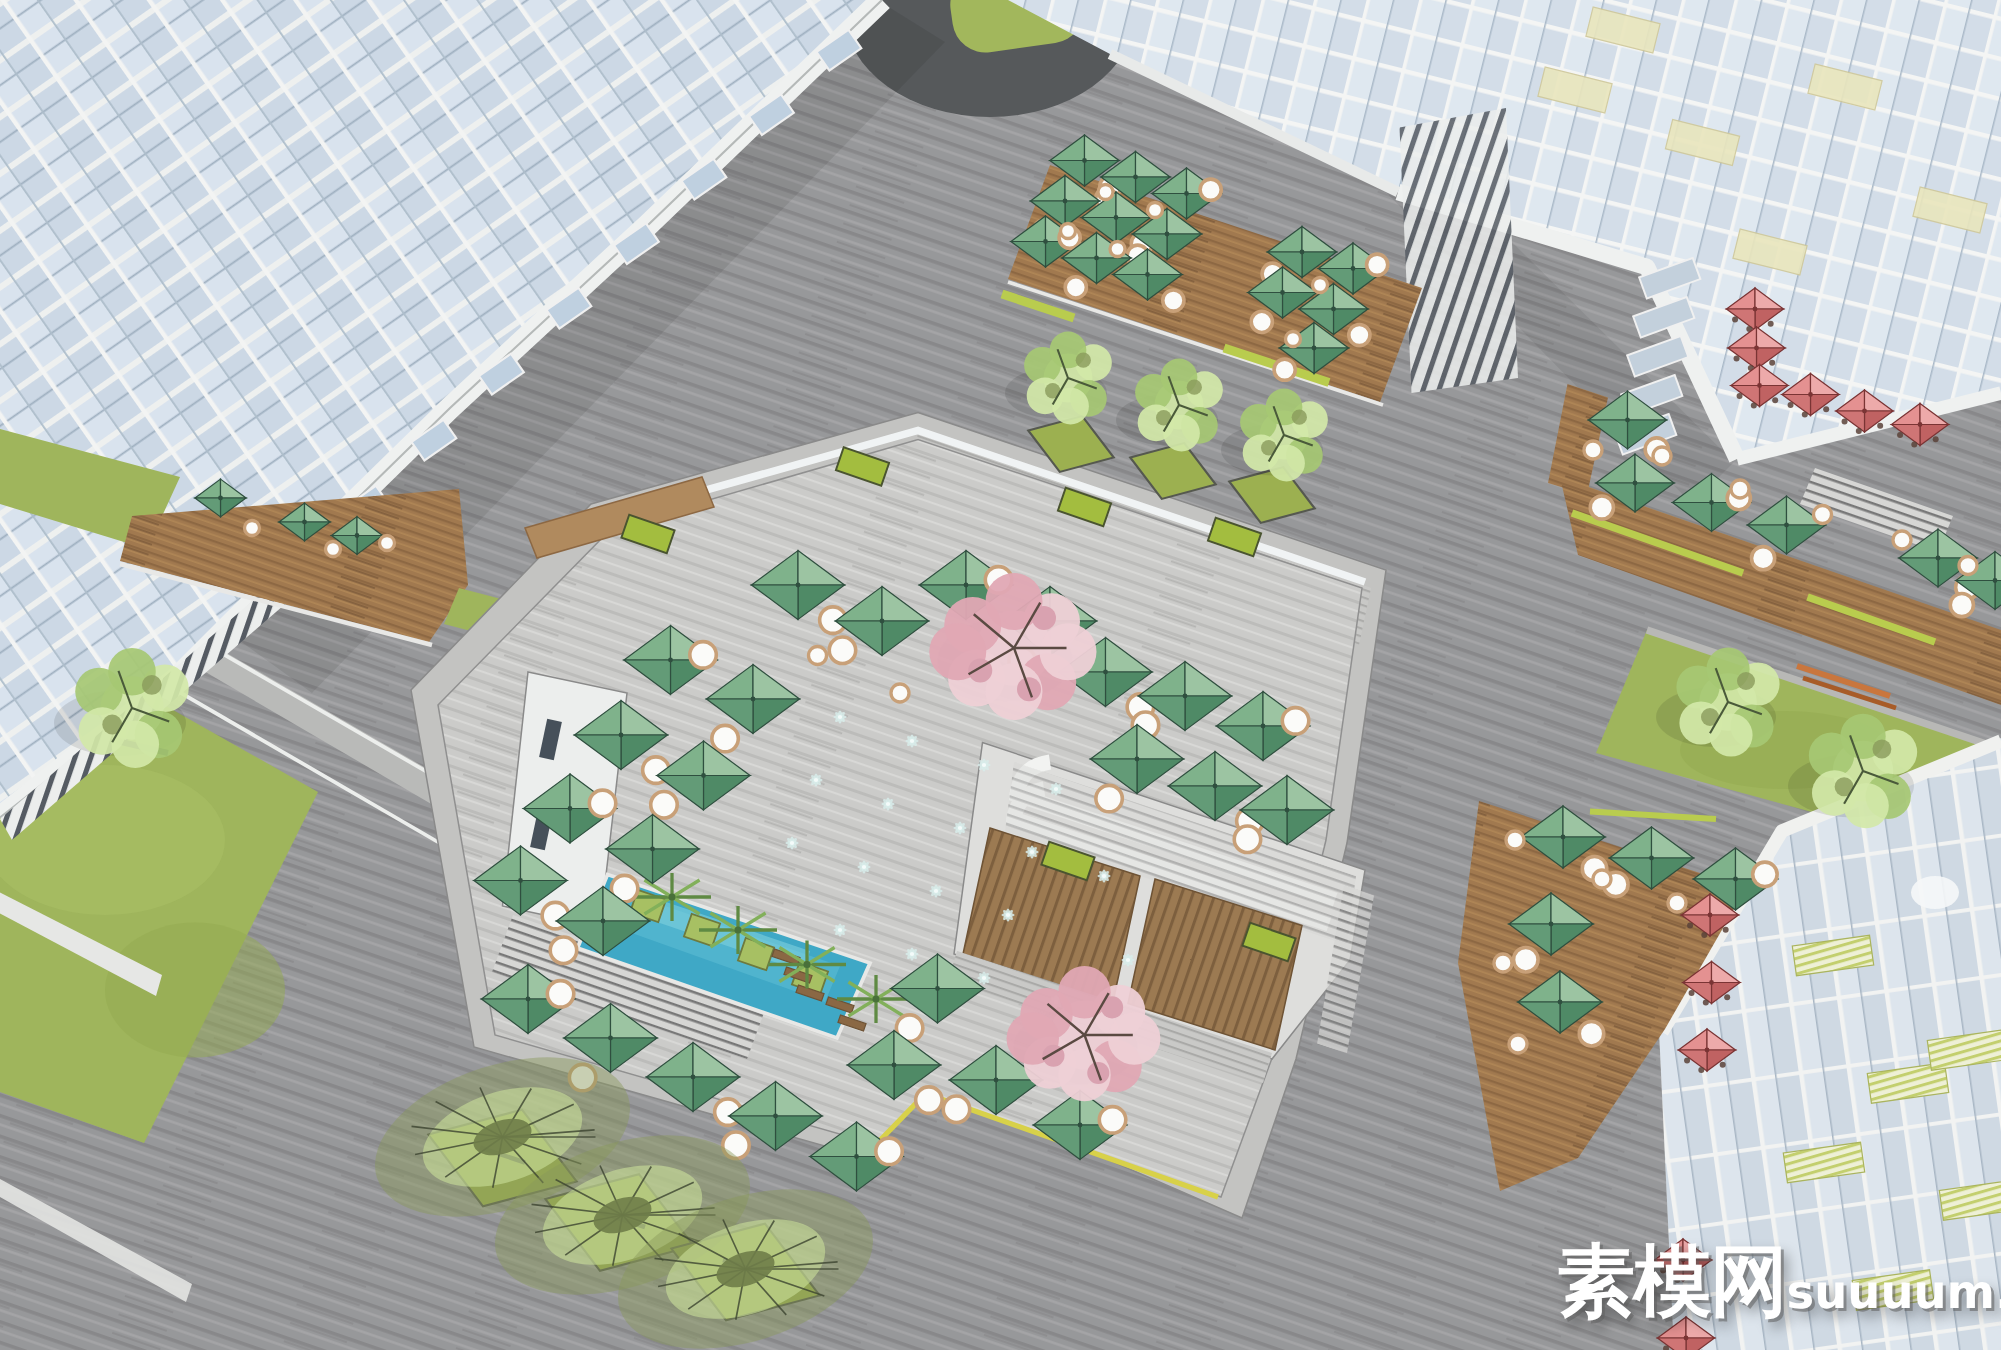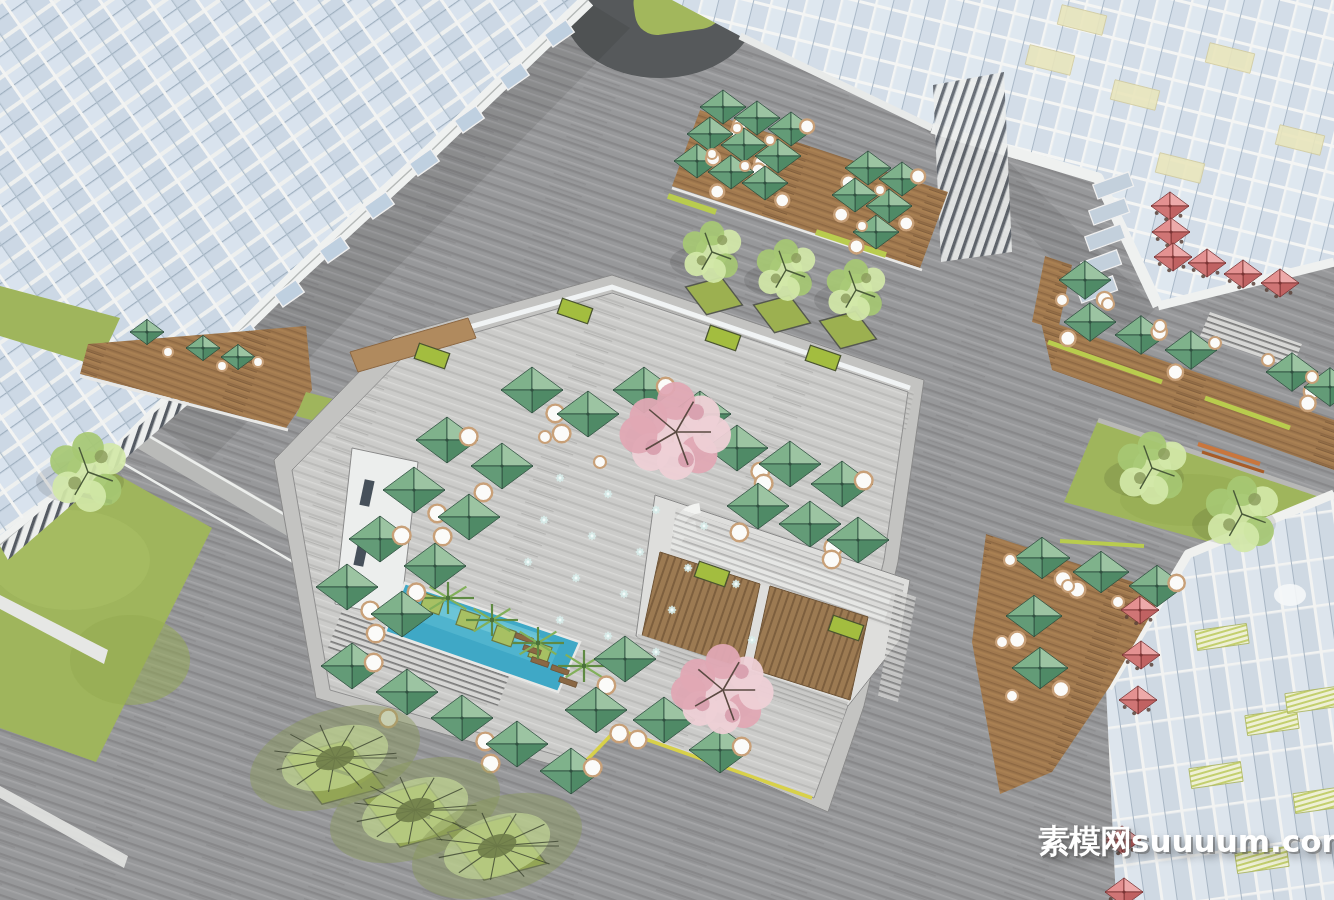--- a/index.html
+++ b/index.html
@@ -2,21 +2,21 @@
 <html><head>
 <meta charset="utf-8">
 <style>
   html,body{margin:0;padding:0;background:#222;}
   #stage{position:relative;width:1334px;height:900px;overflow:hidden;background:#98999b;
          font-family:"DejaVu Sans","Liberation Sans",sans-serif;}
   #scene{position:absolute;left:0;top:0;}
   #watermark{position:absolute;left:1038px;top:820px;white-space:nowrap;color:#fff;
              font-weight:800;letter-spacing:-1px;
              text-shadow:2px 2px 0 rgba(96,96,96,.55), 4px 5px 9px rgba(0,0,0,.38);}
-  #watermark .cjk{font-size:32px;}
+  #watermark .cjk{font-size:52px;}
   #watermark .latin{font-size:31px;letter-spacing:0;}
 </style>
 </head>
 <body>
 
 <div id="stage">
 <svg id="scene" width="1334" height="900" viewBox="0 0 1334 900">
   <defs>
     <pattern id="pGray" patternUnits="userSpaceOnUse" width="220" height="13" patternTransform="rotate(19)">
       <rect width="220" height="13" fill="#97989a"></rect>

